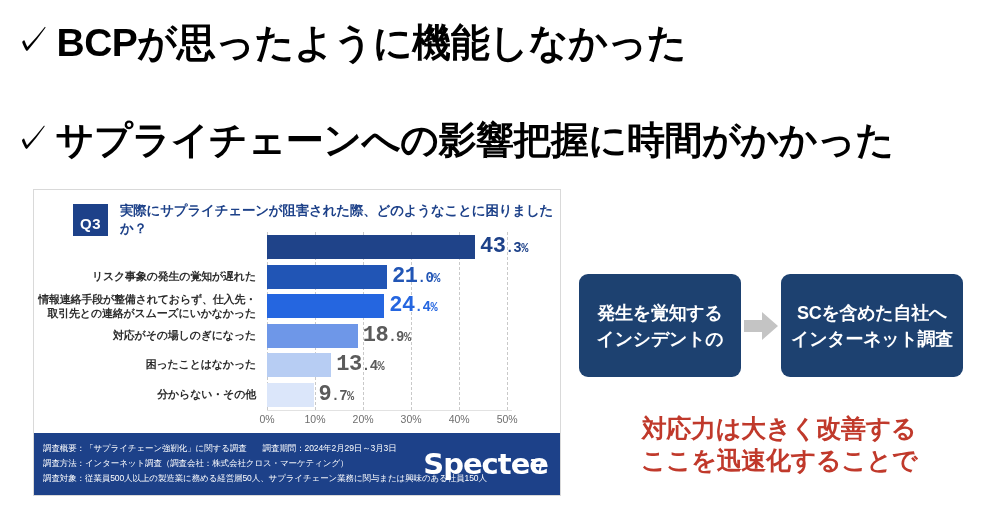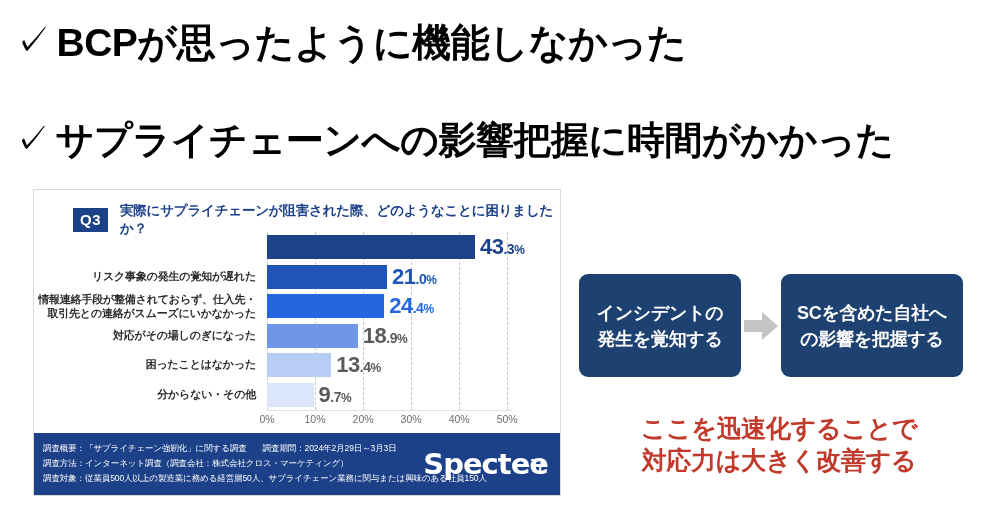--- a/index.html
+++ b/index.html
@@ -57,21 +57,21 @@
     top: 12px;
     display: flex;
     align-items: center;
   }
   #q-badge {
     background: #1d4189;
     color: #ffffff;
     font-weight: bold;
     font-size: 15px;
     line-height: 1;
-    padding: 4px 7px 5px 7px;
+    padding: 12px 7px 5px 7px;
     letter-spacing: 0.5px;
   }
   #q-title {
     margin-left: 12px;
     color: #1d4189;
     font-weight: bold;
     font-size: 13.5px;
     letter-spacing: -0.2px;
   }
 
@@ -141,20 +141,21 @@
   }
   .bar-value {
     position: absolute;
     top: 50%;
     transform: translateY(-52%);
     white-space: nowrap;
     font-weight: bold;
     font-size: 22px;
     line-height: 1;
     letter-spacing: -0.5px;
+    font-family: Liberation Mono, monospace;
   }
   .bar-value .frac { font-size: 14px; }
   .bar-value .pct  { font-size: 12px; }
 
   
   #card-footer {
     position: absolute;
     left: 0;
     bottom: 0;
     width: 100%;
@@ -325,34 +326,34 @@
       </div>
       <div>調査方法：インターネット調査（調査会社：株式会社クロス・マーケティング）</div>
       <div>調査対象：従業員500人以上の製造業に務める経営層50人、サプライチェーン業務に関与または興味のある社員150人</div>
     </div>
     <div id="spectee-logo">Spectee<span id="spectee-tick"></span></div>
   </div>
 </div>
 
 <div class="flow-box" id="flow-box-1">
   <div>
+    <div>発生を覚知する</div>
     <div>インシデントの</div>
-    <div>発生を覚知する</div>
   </div>
 </div>
 
 <div id="flow-arrow">
   <svg width="34" height="30" viewBox="0 0 34 30" aria-hidden="true">
     <polygon points="0,9 18,9 18,1 34,15 18,29 18,21 0,21" fill="#c4c4c4"></polygon>
   </svg>
 </div>
 
 <div class="flow-box" id="flow-box-2">
   <div>
     <div>SCを含めた自社へ</div>
-    <div>の影響を把握する</div>
+    <div>インターネット調査</div>
   </div>
 </div>
 
 <div id="red-note">
+  <div>対応力は大きく改善する</div>
   <div>ここを迅速化することで</div>
-  <div>対応力は大きく改善する</div>
 </div>
 
 </body></html>

